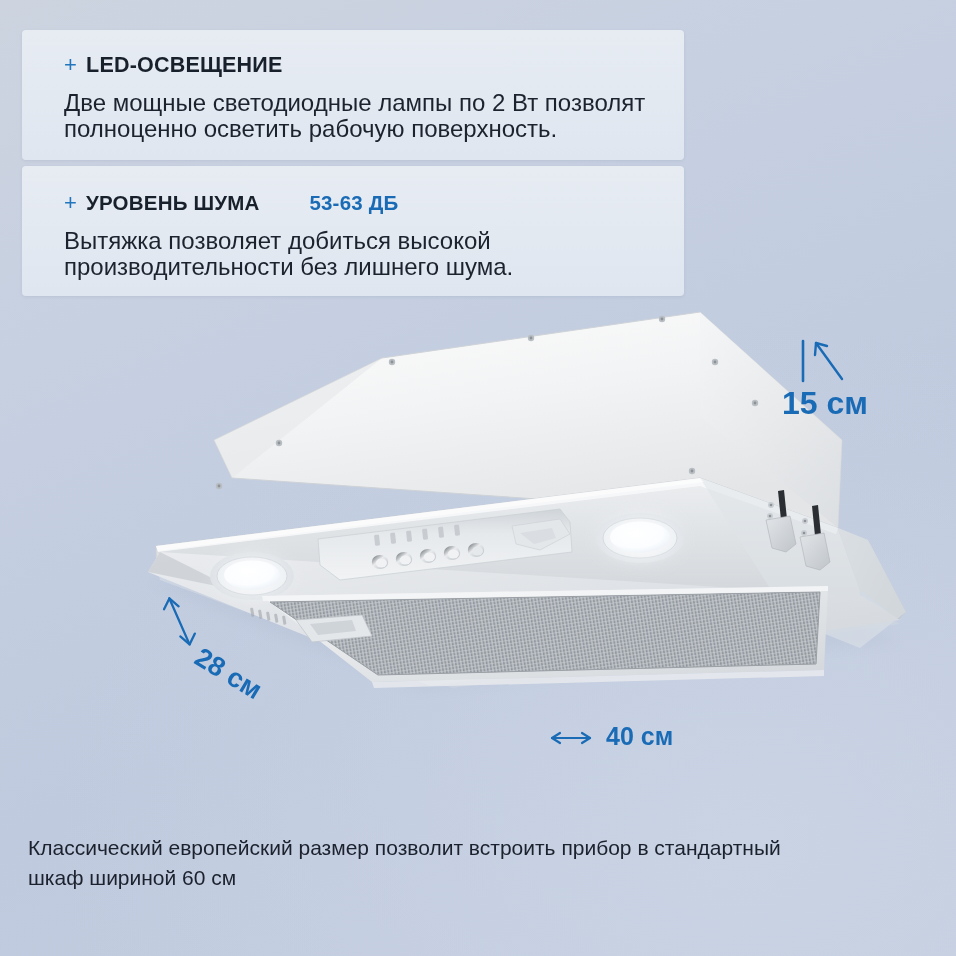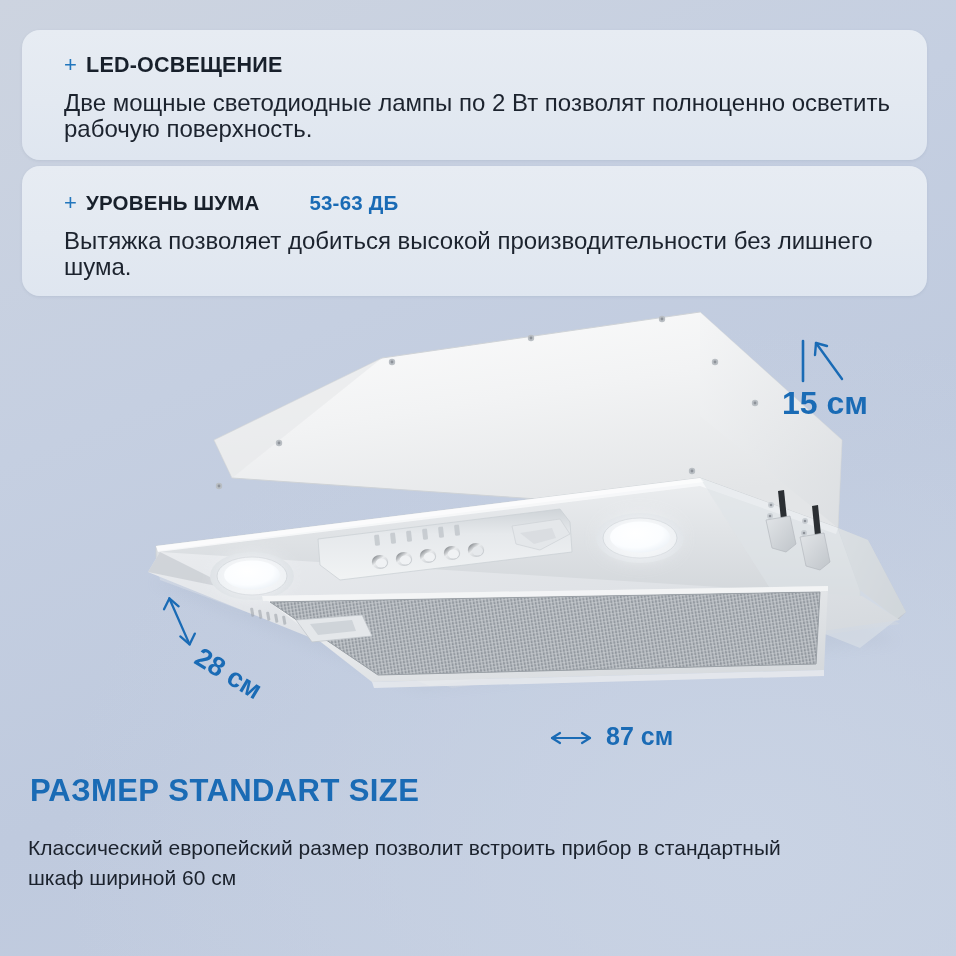--- a/index.html
+++ b/index.html
@@ -10,25 +10,24 @@
     overflow:hidden;
   }
   #page{
     position:relative;width:956px;height:956px;overflow:hidden;
     background:
       radial-gradient(120% 90% at 78% 88%, #c9d3e4 0%, rgba(201,211,228,0) 60%),
       linear-gradient(157deg,#cdd4e0 0%,#c5cfe1 34%,#bfcade 62%,#c4cee0 100%);
   }
   
   .card{
-    position:absolute;left:22px;width:857px;
+    position:absolute;left:22px;width:662px;
     background:linear-gradient(180deg,#e7ecf3 0%,#e3e9f1 55%,#dfe6f0 100%);
-    border-radius:18px;
+    border-radius:4px;
     box-shadow:0 1px 3px rgba(90,105,130,.13);
-    padding-left:48px;
   }
   #card1{top:30px;height:130px;}
   #card2{top:166px;height:130px;}
   .card-title{
     position:absolute;left:42px;top:22px;
     font-size:21.5px;font-weight:bold;color:#18202b;
     letter-spacing:.2px;white-space:nowrap;
   }
   .plus{color:#2276bd;font-weight:normal;font-size:22px;margin-right:9px;display:inline-block;}
   .hl{color:#1a6bb5;margin-left:44px;}
@@ -313,28 +312,27 @@
     </svg>
     <span>15 см</span>
   </div>
 
   <div class="dim" id="dim-52">
     <svg width="50" height="28" viewBox="0 0 50 28" xmlns="http://www.w3.org/2000/svg" style="position:absolute;left:0;top:2px;">
       <line x1="6" y1="14" x2="44" y2="14" stroke="#1a6bb5" stroke-width="2.2" stroke-linecap="round"></line>
       <path d="M6,14 L14,9 M6,14 L14,19" fill="none" stroke="#1a6bb5" stroke-width="2.2" stroke-linecap="round"></path>
       <path d="M44,14 L36,9 M44,14 L36,19" fill="none" stroke="#1a6bb5" stroke-width="2.2" stroke-linecap="round"></path>
     </svg>
-    <span class="lbl">87 см</span>
+    <span class="lbl">40 см</span>
   </div>
 
   <div class="dim" id="dim-28">
     <svg width="62" height="48" viewBox="0 0 62 48" xmlns="http://www.w3.org/2000/svg">
       <line x1="9" y1="9" x2="50" y2="38" stroke="#1a6bb5" stroke-width="2.3" stroke-linecap="round"></line>
       <path d="M9,9 L21,11 M9,9 L10,21" fill="none" stroke="#1a6bb5" stroke-width="2.3" stroke-linecap="round"></path>
       <path d="M50,38 L38,36 M50,38 L49,26" fill="none" stroke="#1a6bb5" stroke-width="2.3" stroke-linecap="round"></path>
     </svg>
     <span>28 см</span>
   </div>
 
-  <div id="bottom-heading">РАЗМЕР STANDART SIZE</div>
   <div id="bottom-desc">Классический европейский размер позволит встроить прибор в стандартный шкаф шириной 60 см</div>
 
 </div>
 
 </body></html>

